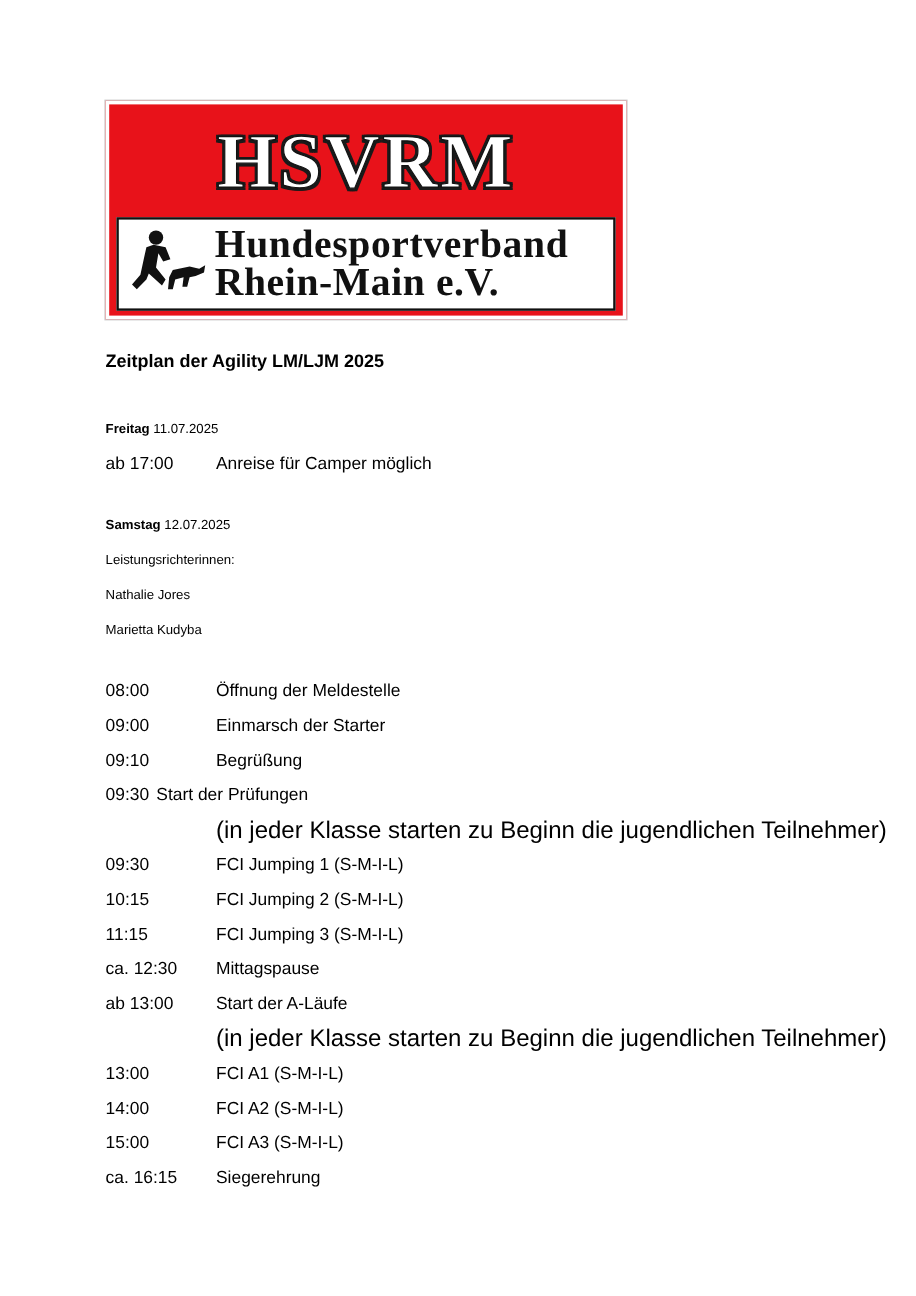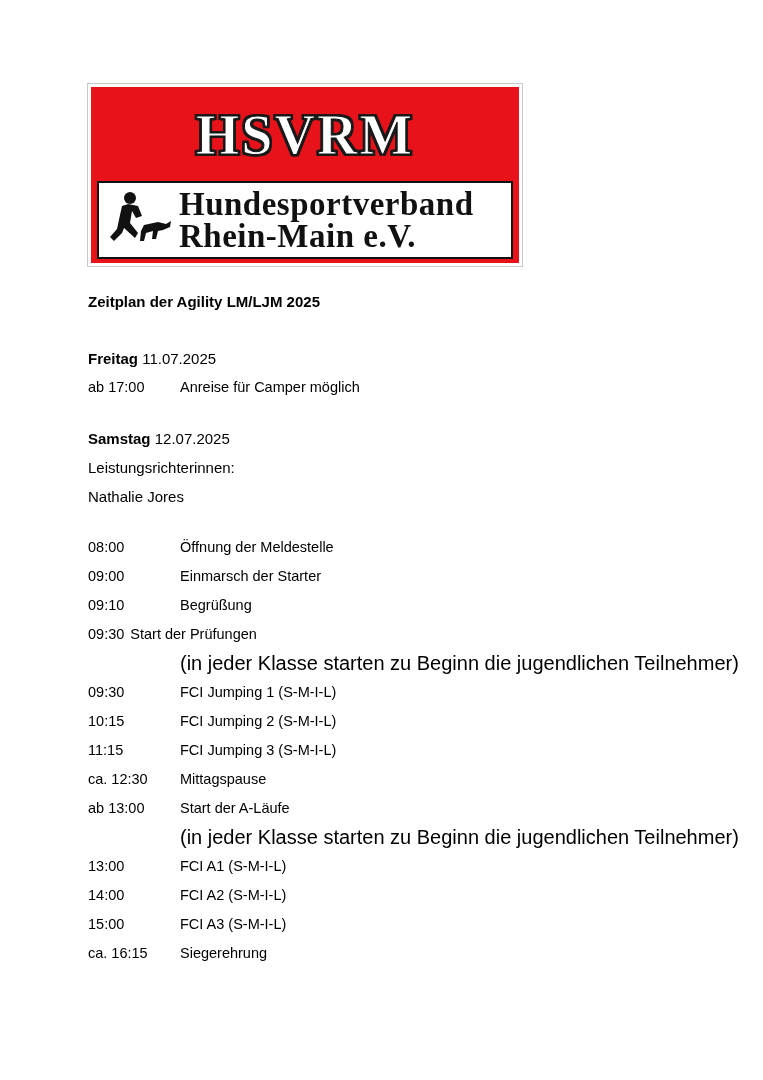--- a/index.html
+++ b/index.html
@@ -38,21 +38,21 @@
   }
   .logo-top {
     height: 84px;
     display: flex;
     align-items: center;
     justify-content: center;
   }
   .logo-word {
     font-family: "Liberation Serif", serif;
     font-weight: bold;
-    font-size: 56px;
+    font-size: 64px;
     line-height: 74px;
     letter-spacing: 2px;
     color: #ffffff;
     -webkit-text-stroke: 1px #111;
     text-shadow:
       2px 0 0 #1a1a1a, -2px 0 0 #1a1a1a,
       0 2px 0 #1a1a1a, 0 -2px 0 #1a1a1a,
       2px 2px 0 #1a1a1a, -2px -2px 0 #1a1a1a,
       2px -2px 0 #1a1a1a, -2px 2px 0 #1a1a1a;
   }
@@ -97,21 +97,21 @@
   .doc-title {
     margin-top: 26px;
     font-size: 15px;
     font-weight: bold;
     line-height: 20px;
   }
   .spacer-lg { height: 32px; }
   .spacer-md { height: 22px; }
 
   .line {
-    font-size: 15px;
+    font-size: 11px;
     line-height: 29px;
     white-space: nowrap;
   }
   .line b { font-weight: bold; }
 
   .row {
     display: flex;
     font-size: 14.5px;
     line-height: 29px;
   }
@@ -176,20 +176,21 @@
   </div>
 
   <div class="spacer-md"></div>
 
   <div class="line">
     <b>Samstag</b>
     <span>12.07.2025</span>
   </div>
   <div class="line">Leistungsrichterinnen:</div>
   <div class="line">Nathalie Jores</div>
+  <div class="line">Marietta Kudyba</div>
 
   <div class="spacer-md"></div>
 
   <div class="row">
     <span class="c-time">08:00</span>
     <span class="c-desc">Öffnung der Meldestelle</span>
   </div>
   <div class="row">
     <span class="c-time">09:00</span>
     <span class="c-desc">Einmarsch der Starter</span>

